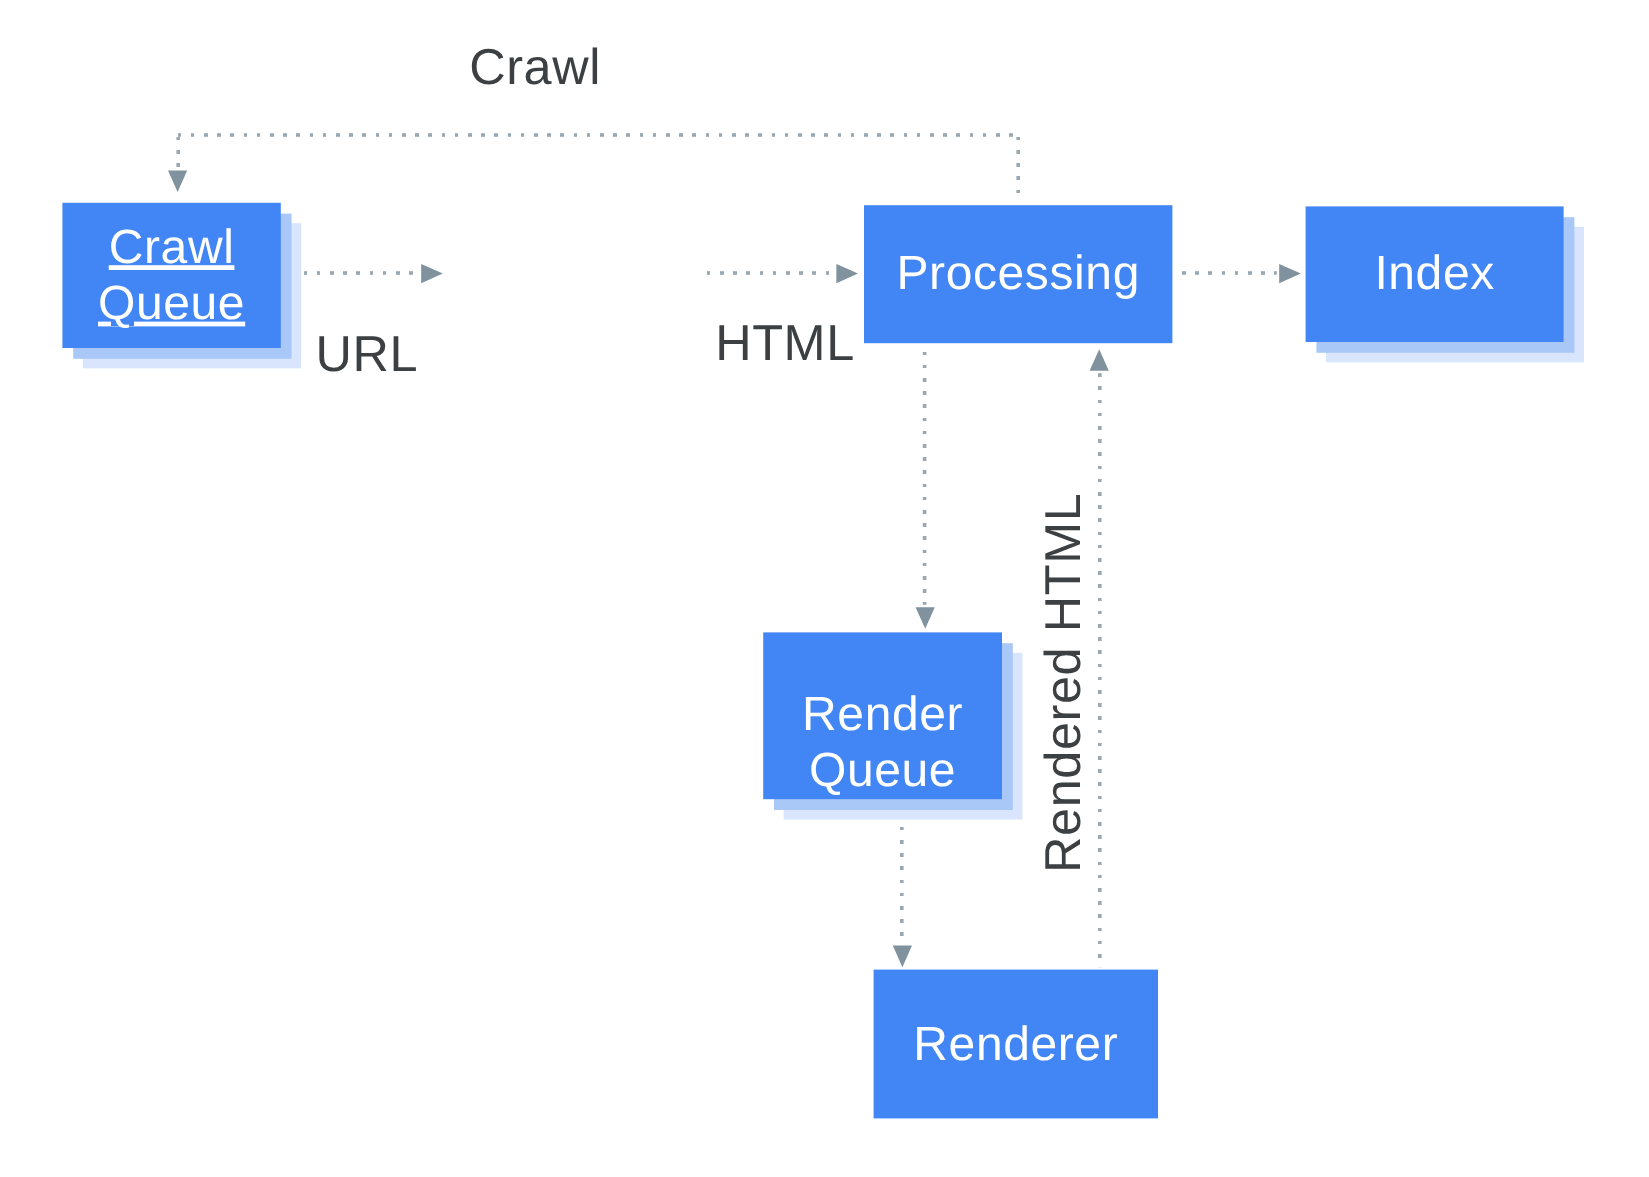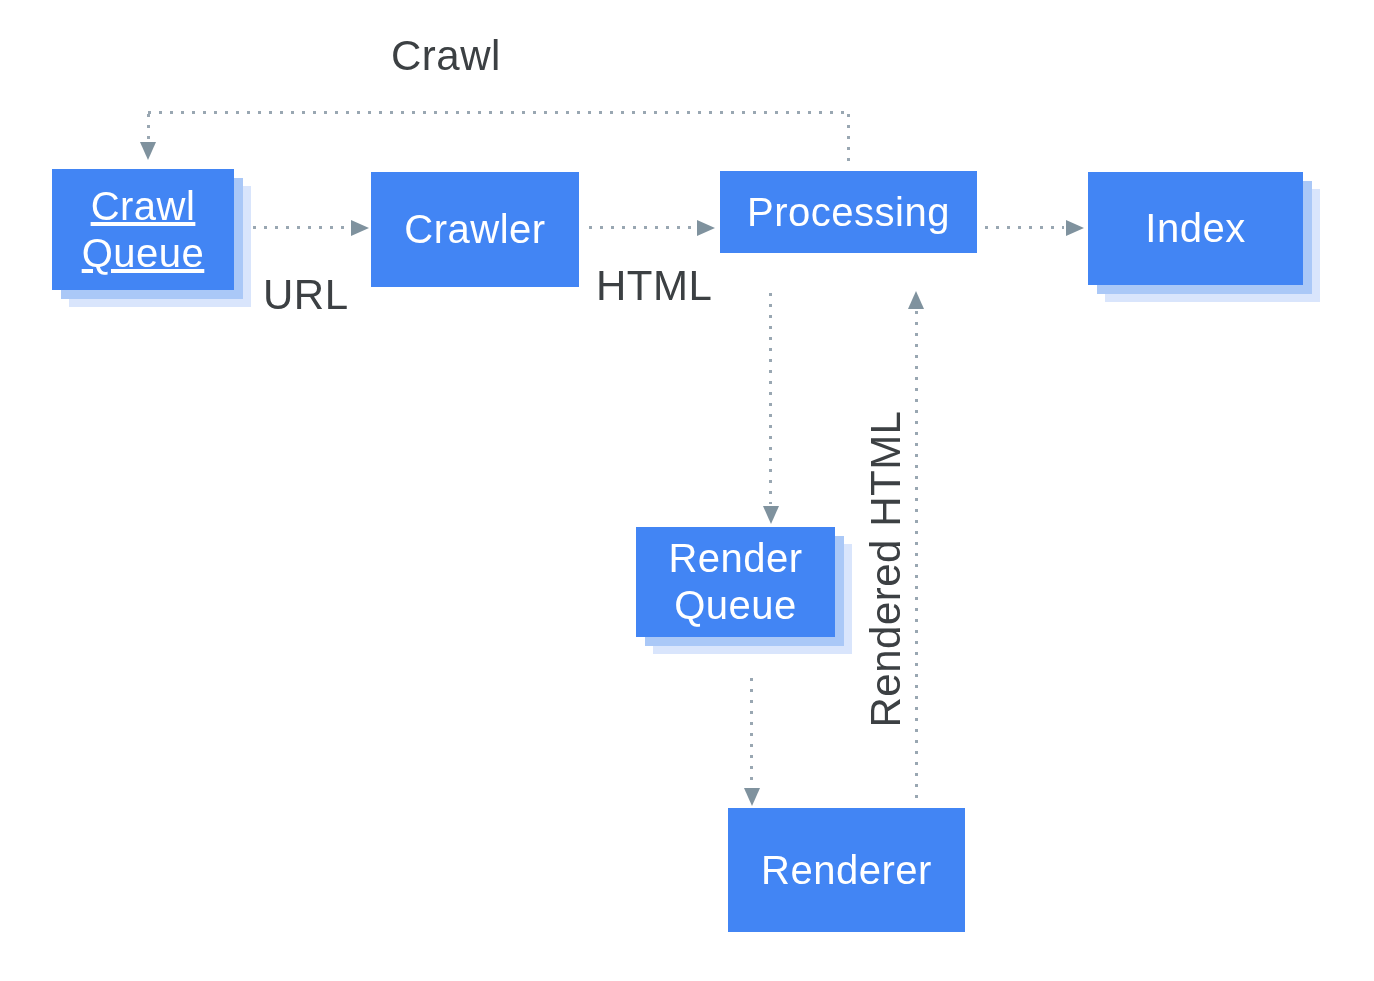--- a/index.html
+++ b/index.html
@@ -27,23 +27,23 @@
     font-size: 40px;
     line-height: 1.17;
     letter-spacing: 0.5px;
   }
   .node .node-label { width: 100%; }
   .node.shadowed {
     box-shadow: 9px 9px 0 0 #aac8f7, 17px 17px 0 0 #d9e5fc;
   }
   #node-crawl-queue  { left: 52px;   top: 169px; width: 182px; height: 121px; text-decoration: underline; }
   #node-crawler      { left: 371px;  top: 172px; width: 208px; height: 115px; }
-  #node-processing   { left: 720px;  top: 171px; width: 257px; height: 82px; }
+  #node-processing   { left: 720px;  top: 171px; width: 257px; height: 115px; }
   #node-index        { left: 1088px; top: 172px; width: 215px; height: 113px; align-items: center; }
-  #node-render-queue { left: 636px;  top: 527px; width: 199px; height: 110px; }
+  #node-render-queue { left: 636px;  top: 527px; width: 199px; height: 139px; align-items: flex-end; }
   #node-renderer     { left: 728px;  top: 808px; width: 237px; height: 124px; text-align: center; }
   
   .dots-h {
     position: absolute;
     height: 3px;
     background-image: repeating-linear-gradient(to right, #99a7b2 0 3px, transparent 3px 11px);
   }
   .dots-v {
     position: absolute;
     width: 3px;
@@ -140,23 +140,20 @@
 
   <div class="edge-label" id="label-urls">Crawl</div>
   <div class="edge-label" id="label-url">URL</div>
   <div class="edge-label" id="label-html">HTML</div>
   <div class="edge-label" id="label-rendered-html">Rendered HTML</div>
 
   <div class="node shadowed" id="node-crawl-queue">
     <span class="node-label">Crawl Queue</span>
   </div>
 
-  <div class="node" id="node-crawler">
-    <span class="node-label">Crawler</span>
-  </div>
 
   <div class="node" id="node-processing">
     <span class="node-label">Processing</span>
   </div>
 
   <div class="node shadowed" id="node-index">
     <span class="node-label">Index</span>
   </div>
 
   <div class="node shadowed" id="node-render-queue">

